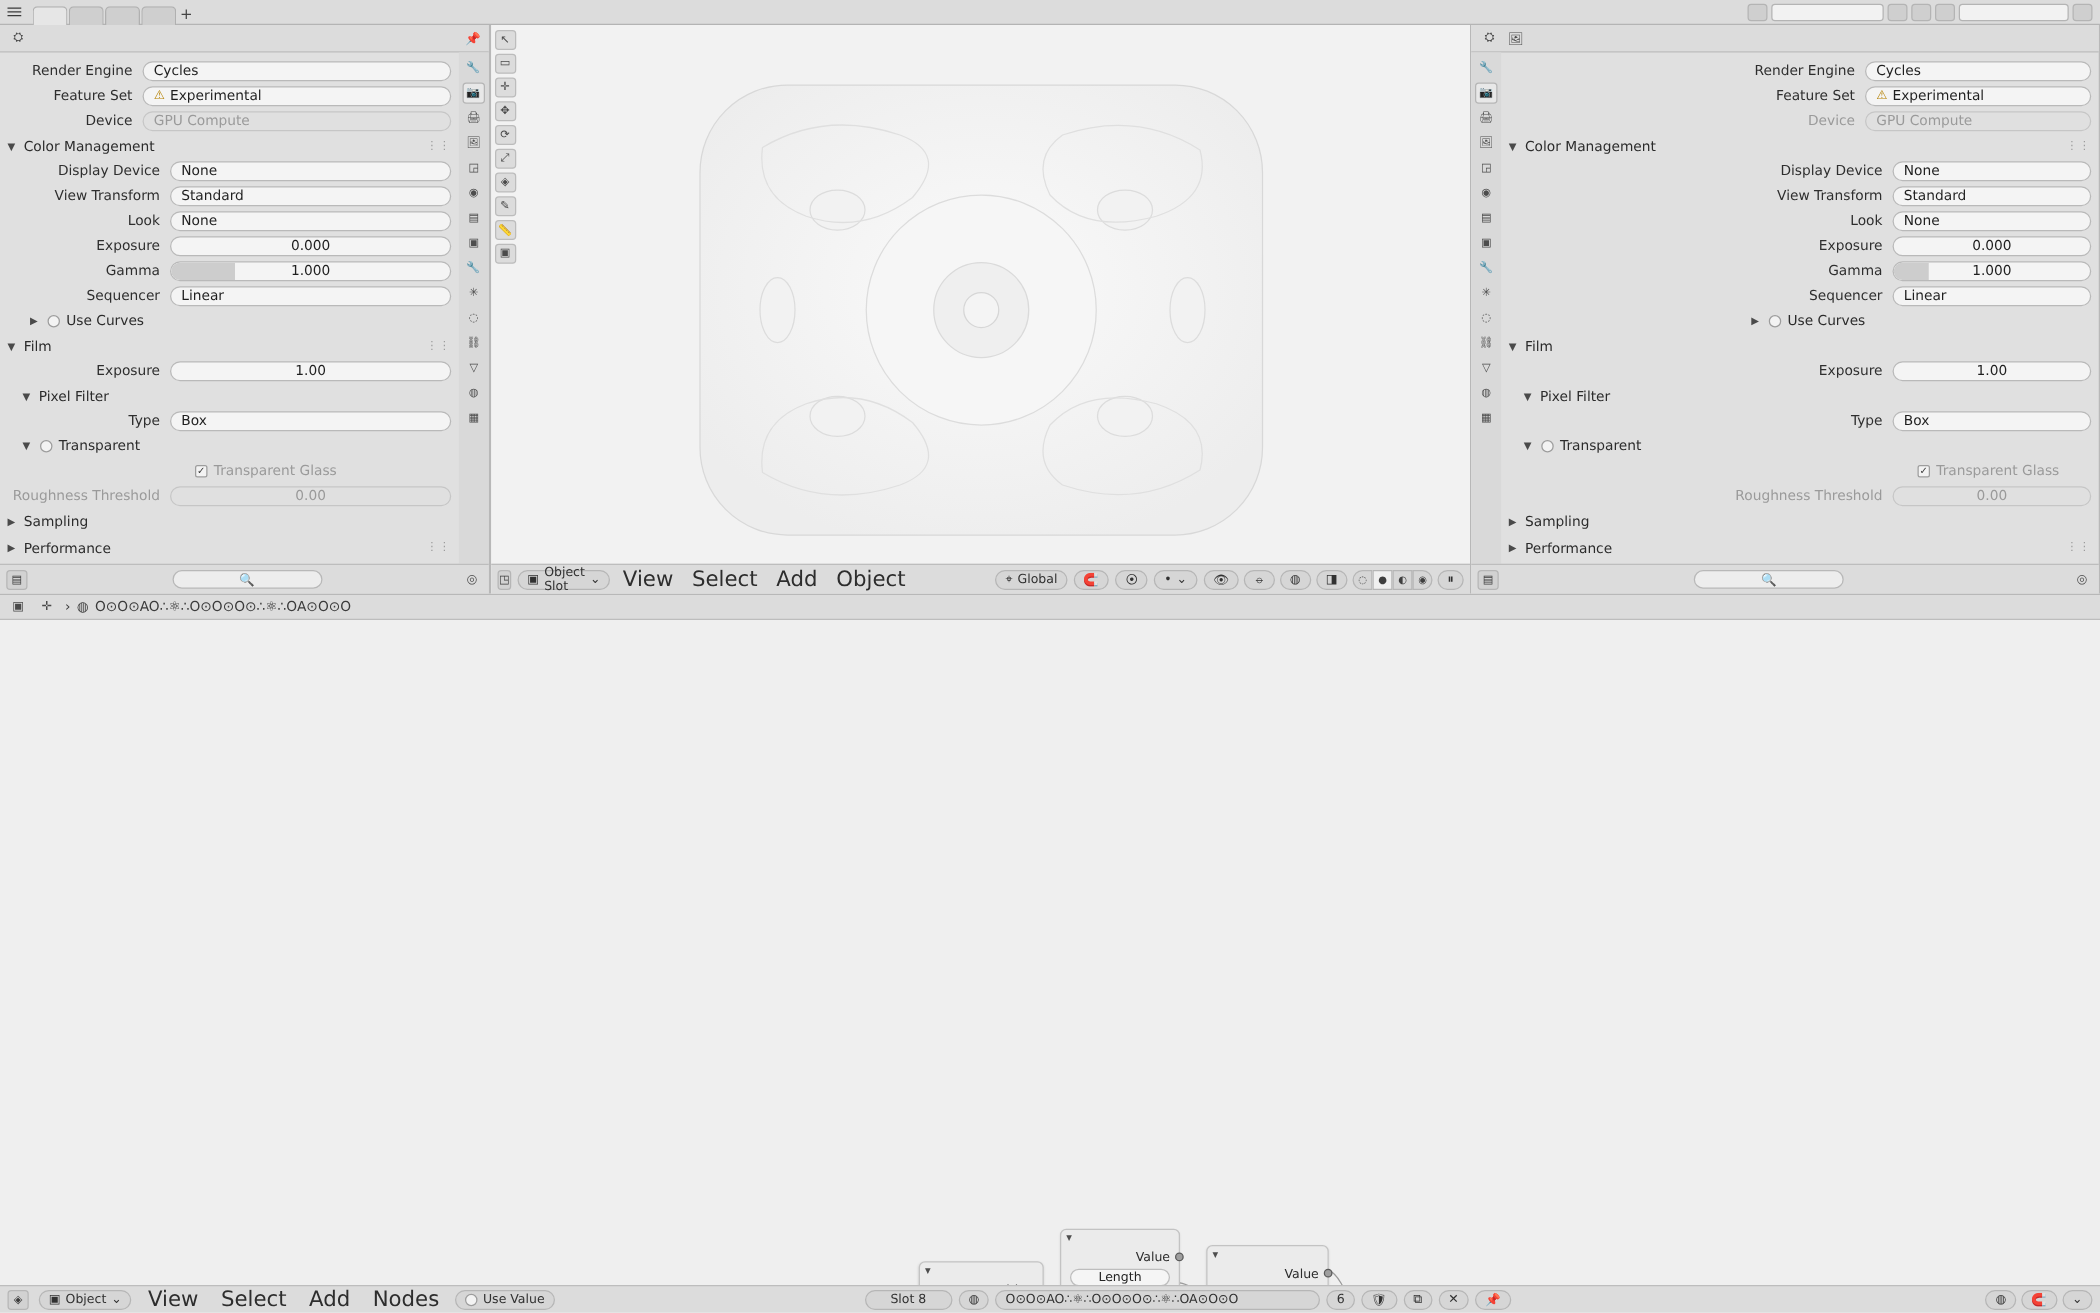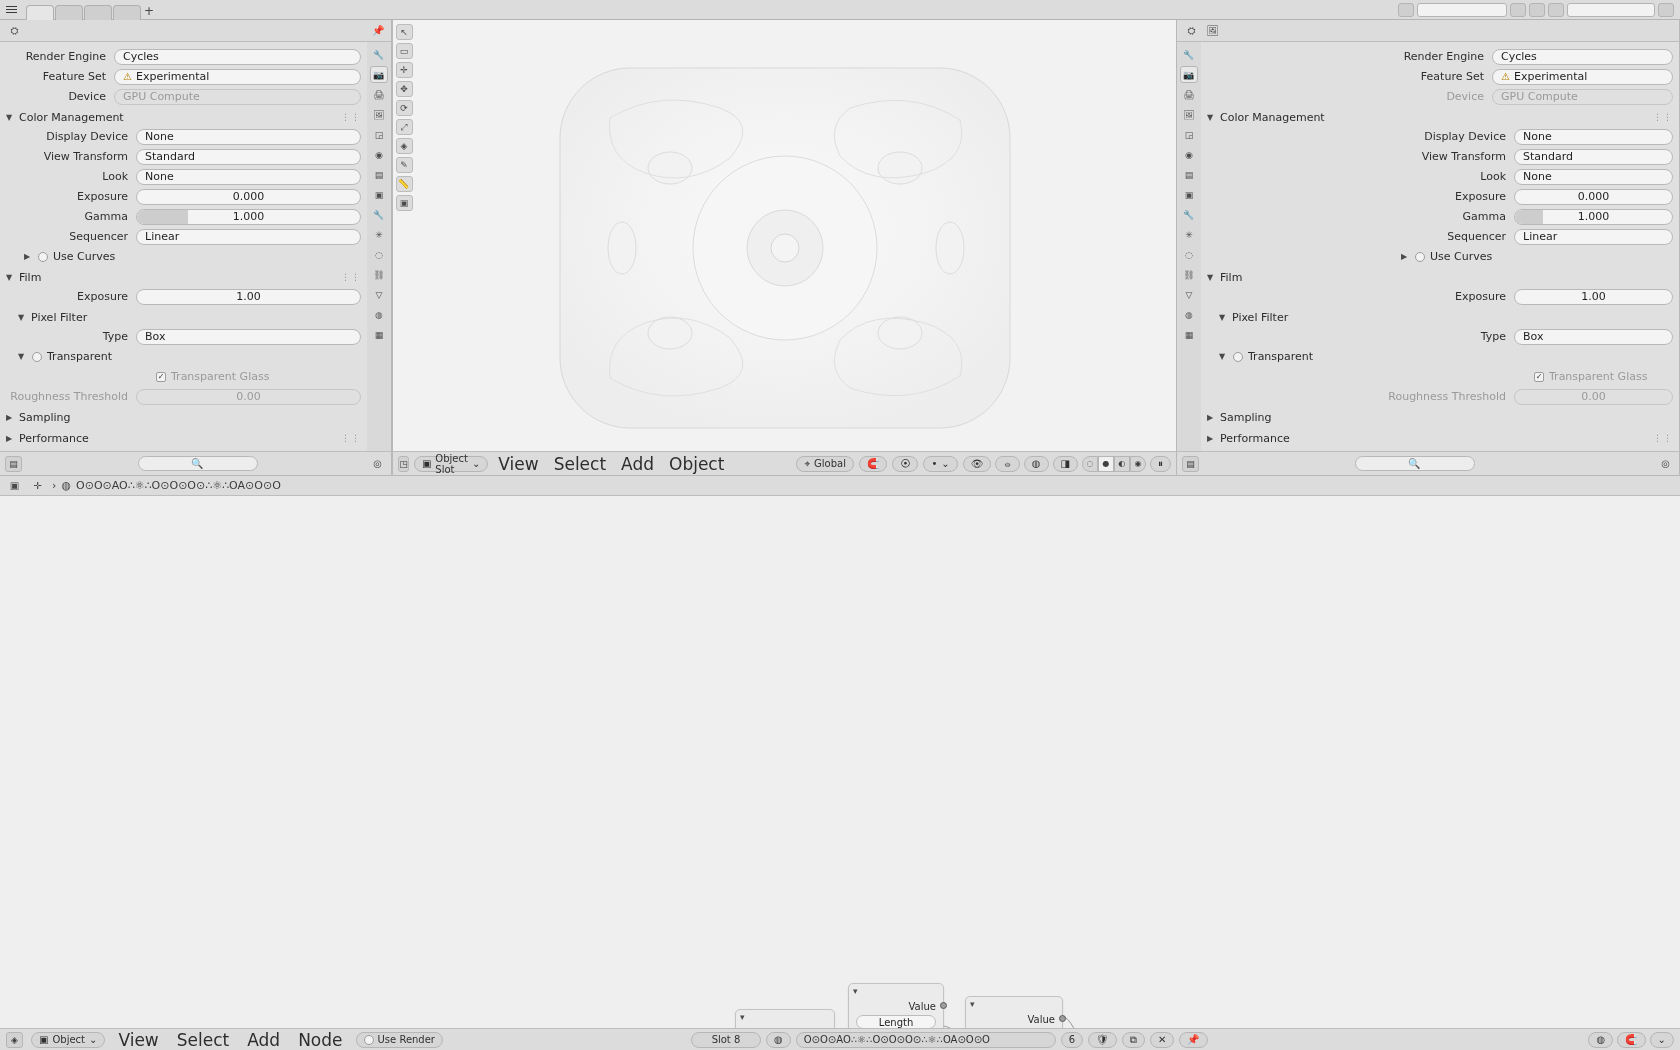--- a/index.html
+++ b/index.html
@@ -595,24 +595,24 @@
     <div class="ne-footer">
       <div class="icobtn">◈</div>
       <div class="pill">
           <span>▣</span>
           <span>Object</span>
           <span>⌄</span>
         </div>
       <div class="menuitem">View</div>
       <div class="menuitem">Select</div>
       <div class="menuitem">Add</div>
-      <div class="menuitem">Node</div>
+      <div class="menuitem">Nodes</div>
       <div class="pill">
           <span class="radio"></span>
-          <span>Use Render</span>
+          <span>Use Value</span>
         </div>
       <div style="margin-left:240px; display:flex; align-items:center; gap:5px;">
         <div class="pill" style="width:70px; justify-content:center">
             <span>Slot 8</span>
           </div>
         <div class="pill">◍</div>
         <div class="pill" style="width:260px;">
           <span style="flex:1; overflow:hidden; white-space:nowrap;">O⊙O⊙AO∴⚛∴O⊙O⊙O⊙∴⚛∴OA⊙O⊙O</span>
         </div>
         <div class="pill">

